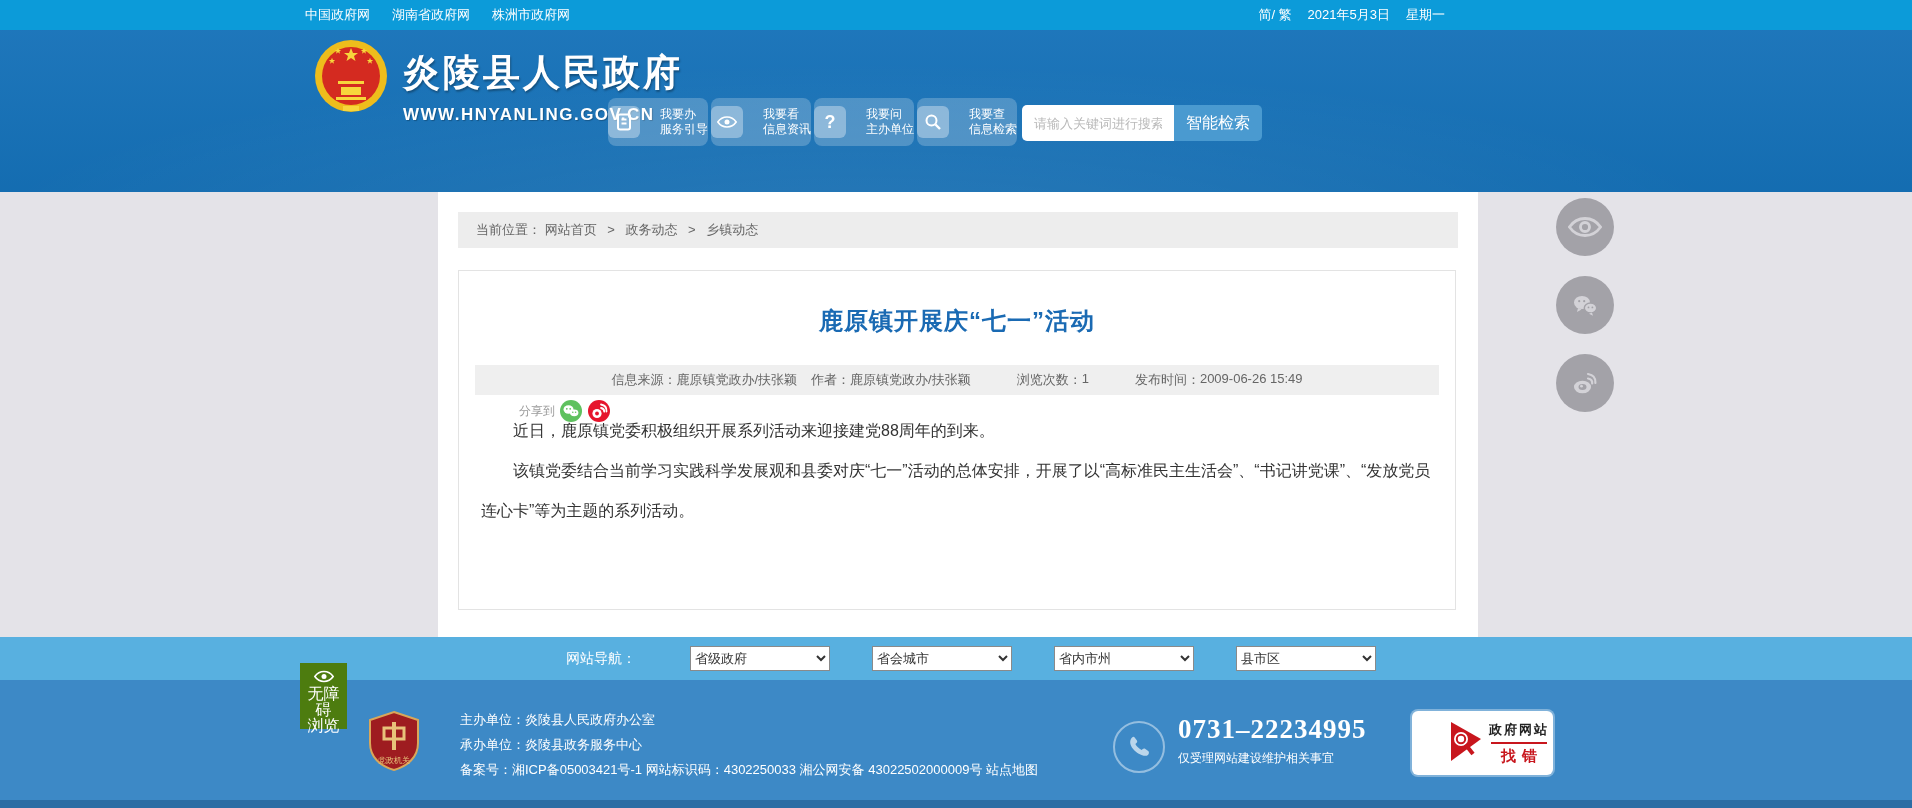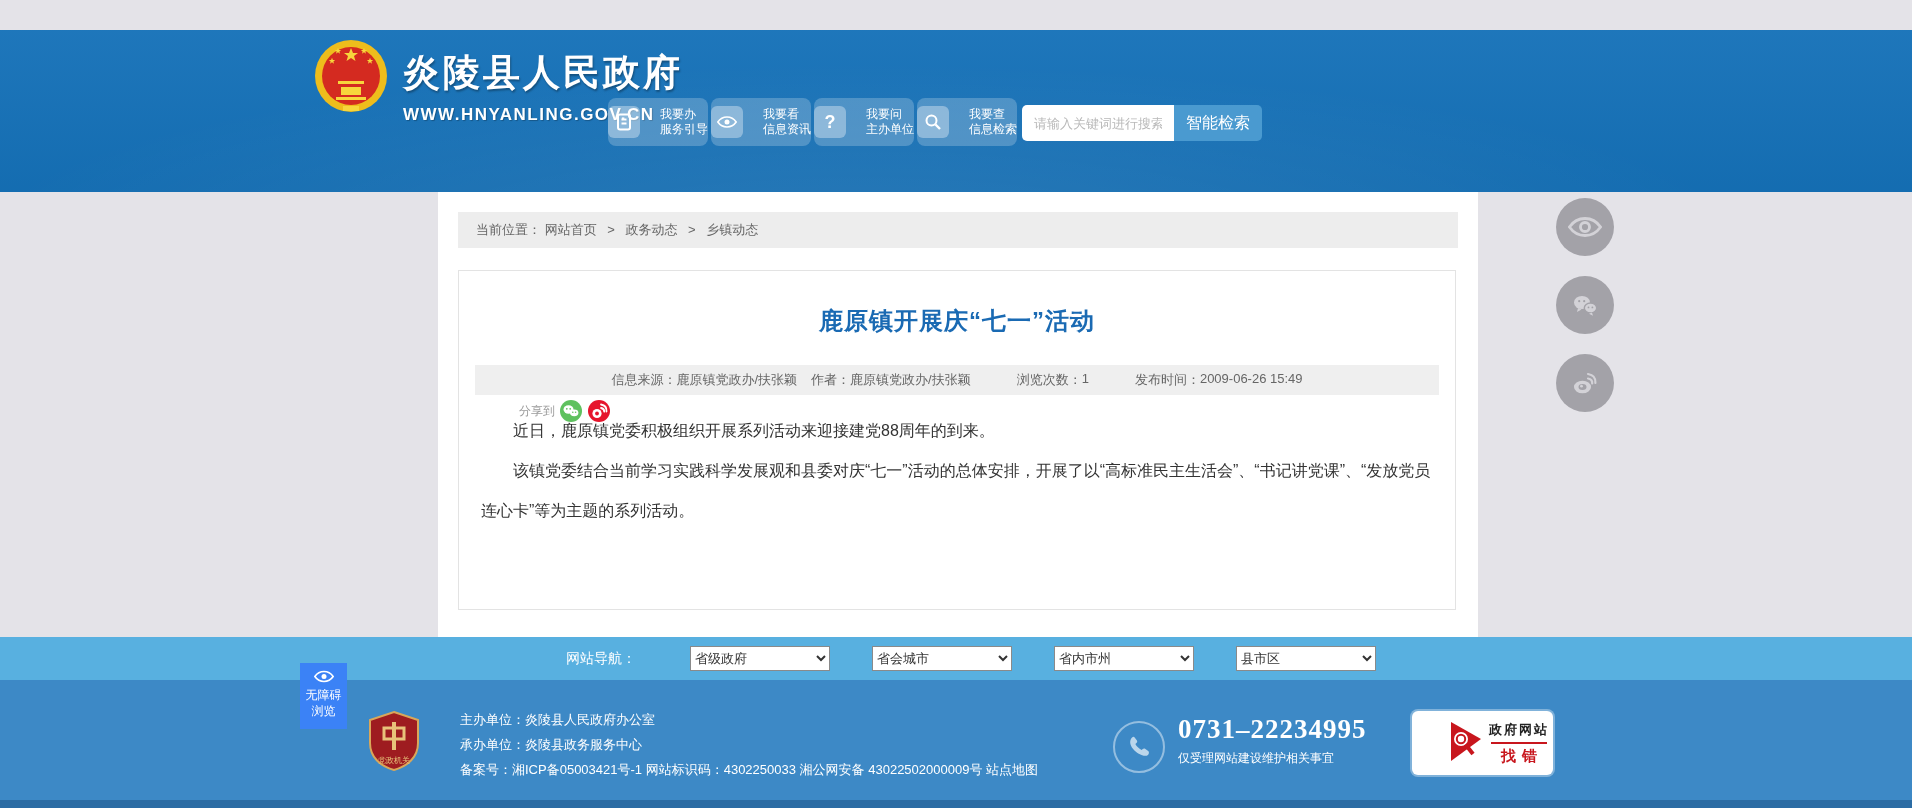--- a/index.html
+++ b/index.html
@@ -60,22 +60,22 @@
   
   .footer-nav{position:absolute;left:0;top:637px;width:100%;height:43px;background:#58b0e0;}
   .fn-label{position:absolute;left:566px;top:0;line-height:43px;color:#fff;font-size:14px;}
   .fn-selects{position:absolute;left:690px;top:9px;display:flex;gap:42px;}
   .fn-selects select{width:140px;height:25px;font-size:13px;color:#333;border:1px solid #8a8a8a;
       background:#fff;font-family:inherit;}
 
   
   .footer{position:absolute;left:0;top:680px;width:100%;height:120px;background:#3d89c6;}
   .footer-strip{position:absolute;left:0;top:800px;width:100%;height:8px;background:#2b6ca4;}
-  .access-badge{position:absolute;left:300px;top:663px;width:47px;height:66px;background:#3b82f6;color:#fff;
-      font-size:12px;text-align:center;z-index:6;line-height:16px;cursor:pointer;}
+  .access-badge{position:absolute;left:300px;top:663px;width:47px;height:66px;background:#4d7c0f;color:#fff;
+      font-size:16px;text-align:center;z-index:6;line-height:16px;cursor:pointer;}
   .access-badge svg{margin-top:7px;}
   .gov-emblem{position:absolute;left:366px;top:710px;z-index:6;}
   .footer-info{position:absolute;left:460px;top:707px;color:#fff;font-size:13px;line-height:25px;z-index:6;}
   .footer-info a{color:#fff;}
   .phone-circle{position:absolute;left:1113px;top:721px;width:52px;height:52px;border:2px solid rgba(255,255,255,.45);
       border-radius:50%;box-sizing:border-box;display:flex;align-items:center;justify-content:center;z-index:6;}
   .phone-number{position:absolute;left:1178px;top:714px;font-family:"Liberation Serif","DejaVu Serif",serif;
       font-weight:bold;font-size:27px;color:#fff;letter-spacing:1px;z-index:6;}
   .phone-note{position:absolute;left:1178px;top:750px;font-size:12px;color:#fff;z-index:6;}
   .error-badge{position:absolute;left:1412px;top:711px;width:112px;height:64px;background:#fff;border-radius:6px;
@@ -89,20 +89,32 @@
   
   .float-tools{position:absolute;left:1556px;top:198px;width:60px;z-index:4;}
   .ft{width:58px;height:58px;border-radius:50%;background:#a3a2a8;margin-bottom:20px;
       display:flex;align-items:center;justify-content:center;cursor:pointer;}
 </style>
 </head>
 <body>
 
 <div class="page">
 
+  <div class="topbar">
+    <div class="topbar-links">
+      <a>中国政府网</a>
+      <a>湖南省政府网</a>
+      <a>株洲市政府网</a>
+    </div>
+    <div class="topbar-right">
+      <a>简/ 繁</a>
+      <span>2021年5月3日</span>
+      <span>星期一</span>
+    </div>
+  </div>
 
   <div class="header">
     <div class="brand">
       <span>
         <svg width="76" height="90" viewBox="0 0 76 90">
           <circle cx="38" cy="42" r="36" fill="#eebd1c"></circle>
           <circle cx="38" cy="42" r="29" fill="#d42a20"></circle>
           <g fill="#f7d63c">
             <path transform="translate(38,21)" d="M0,-7 L2,-2 7,-2 3,1 4.5,6 0,3 -4.5,6 -3,1 -7,-2 -2,-2 Z"></path>
             <path transform="translate(25,17) scale(0.45)" d="M0,-7 L2,-2 7,-2 3,1 4.5,6 0,3 -4.5,6 -3,1 -7,-2 -2,-2 Z"></path>

